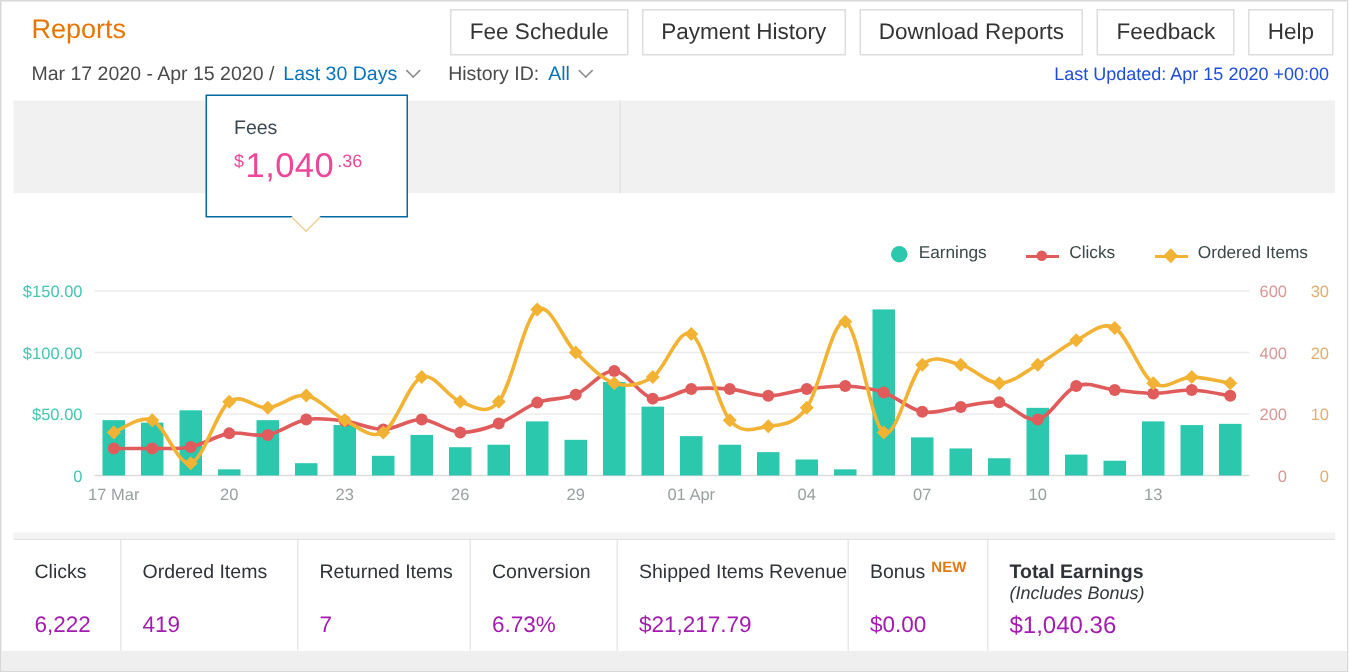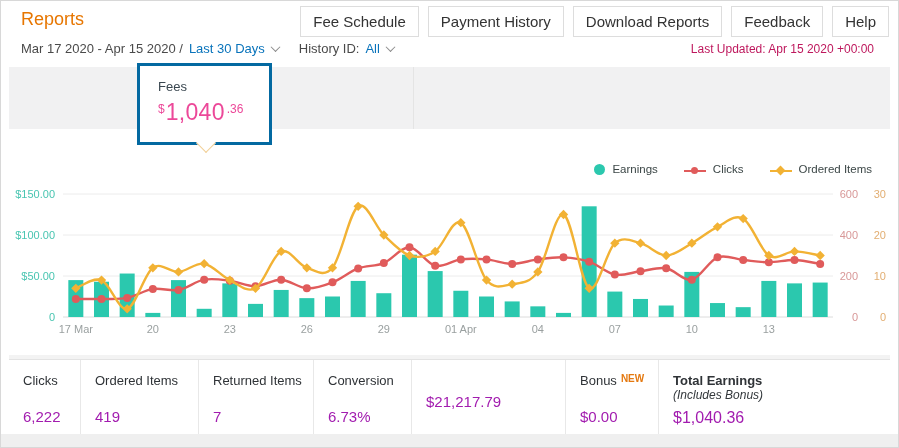--- a/index.html
+++ b/index.html
@@ -9,35 +9,35 @@
   
   .page-title{position:absolute;left:20px;top:8px;font-size:18px;color:#e77600;}
   .top-nav{position:absolute;right:9px;top:5px;display:flex;gap:9px;}
   .top-nav button{font-family:inherit;font-size:15px;color:#333;background:#fff;border:1px solid #ddd;padding:6px 12px;cursor:pointer;white-space:nowrap;}
 
   
   .filter-row{position:absolute;left:20px;top:40px;display:flex;align-items:center;gap:6px;font-size:13px;color:#4a4a4a;}
   .blue-link{color:#0873bb;cursor:pointer;display:inline-flex;align-items:center;gap:5px;}
   .caret{display:inline-block;width:6px;height:6px;border-right:1.5px solid #8b8b8b;border-bottom:1.5px solid #8b8b8b;transform:rotate(45deg) translate(-1px,-1px);margin-left:2px;}
   .tracking-label{margin-left:14px;}
-  .last-updated{position:absolute;right:24px;top:41px;font-size:12px;color:#be185d;}
+  .last-updated{position:absolute;right:12px;top:41px;font-size:12px;color:#1d4ed8;}
 
   
   .tabs-band{position:absolute;left:8px;right:8px;top:66px;height:62px;background:#f1f1f2;}
   .tabs-band .sep{position:absolute;left:404px;top:0;bottom:0;width:1px;background:#e4e4e4;}
   .tab{position:absolute;cursor:pointer;}
   .tab-label{font-size:13px;color:#0873bb;margin-bottom:5px;}
   .tab-value{color:#7b8a8c;white-space:nowrap;}
   .tab-value .cur,.tab-value .cents{font-size:12px;position:relative;top:-7px;}
   .tab-value .cur{margin-right:1px;}
   .tab-value .cents{margin-left:2px;}
   .tab-value .amt{font-size:21px;letter-spacing:.3px;}
   .tab-summary{left:14px;top:78px;}
   .tab-bounties{left:290px;top:78px;}
-  .fees-card{position:absolute;left:136px;top:62px;width:135px;height:82px;background:#fff;border:3px solid #0369a1;box-sizing:border-box;padding:13px 0 0 18px;z-index:3;cursor:pointer;}
+  .fees-card{position:absolute;left:136px;top:62px;width:135px;height:82px;background:#fff;border:1px solid #0369a1;box-sizing:border-box;padding:13px 0 0 18px;z-index:3;cursor:pointer;}
   .fees-card:after{content:"";position:absolute;bottom:-7.5px;left:59px;width:13px;height:13px;background:#fff;border-right:1px solid #f1cf96;border-bottom:1px solid #f1cf96;transform:rotate(45deg);}
   .fees-card .tab-label{color:#3a4750;}
   .fees-card .tab-value{color:#ec4899;}
   .fees-card .amt{font-size:23px;}
 
   
   .chart-panel{position:absolute;left:8px;right:8px;top:128px;height:226px;background:#fff;}
   .legend{position:absolute;top:162px;right:26px;display:flex;gap:26px;font-size:11.5px;color:#3c4747;z-index:2;}
   .legend-item{display:flex;align-items:flex-end;gap:7px;cursor:pointer;}
   .swatch-dot{width:11px;height:11px;border-radius:50%;background:#2bc8ae;}
@@ -265,20 +265,21 @@
     </div>
     <div class="stat-cell" style="width:115px">
       <div class="stat-label">Returned Items</div>
       <div class="stat-value">7</div>
     </div>
     <div class="stat-cell" style="width:98px">
       <div class="stat-label">Conversion</div>
       <div class="stat-value">6.73%</div>
     </div>
     <div class="stat-cell" style="width:154px">
+      <div class="stat-label">Shipped Items Revenue</div>
       <div class="stat-value">$21,217.79</div>
     </div>
     <div class="stat-cell" style="width:93px">
       <div class="stat-label"><span>Bonus</span><span class="new-badge">NEW</span></div>
       <div class="stat-value">$0.00</div>
     </div>
     <div class="stat-cell stat-total" style="flex:1">
       <div class="stat-label">Total Earnings</div>
       <div class="stat-sublabel">(Includes Bonus)</div>
       <div class="stat-value">$1,040.36</div>

